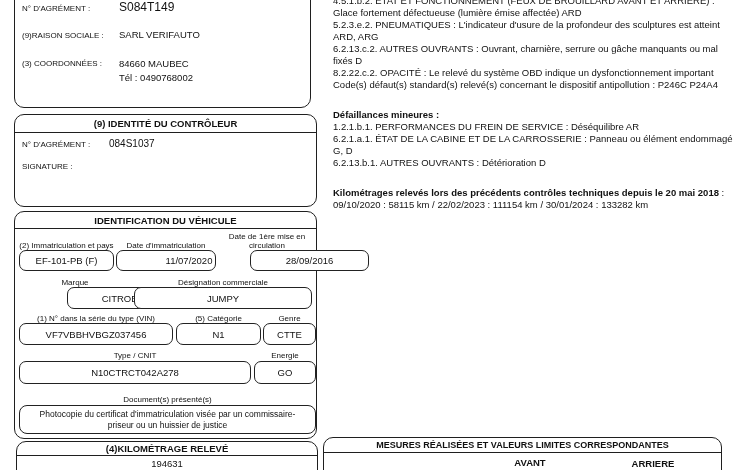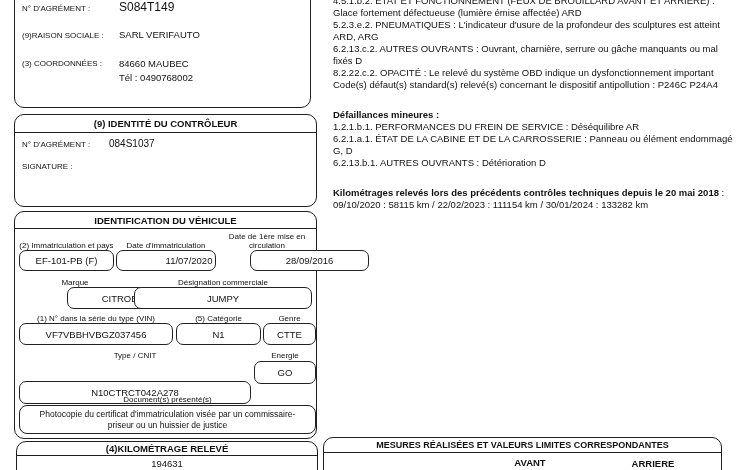--- a/index.html
+++ b/index.html
@@ -67,21 +67,21 @@
     <div class="clabel" style="left:161px;width:85px;top:102px;">(5) Catégorie internationale</div>
     <div class="clabel" style="left:248px;width:53px;top:102px;">Genre</div>
 
     <div class="vbox" style="left:4px;top:111px;width:154px;height:22px;">VF7VBBHVBGZ037456</div>
     <div class="vbox" style="left:161px;top:111px;width:85px;height:22px;">N1</div>
     <div class="vbox" style="left:248px;top:111px;width:53px;height:22px;">CTTE</div>
 
     <div class="clabel" style="left:4px;width:232px;top:139px;">Type / CNIT</div>
     <div class="clabel" style="left:239px;width:62px;top:139px;">Energie</div>
 
-    <div class="vbox" style="left:4px;top:149px;width:232px;height:23px;margin-top:20px;">N10CTRCT042A278</div>
+    <div class="vbox" style="left:4px;top:149px;width:232px;height:23px;">N10CTRCT042A278</div>
     <div class="vbox" style="left:239px;top:149px;width:62px;height:23px;">GO</div>
 
     <div class="clabel" style="left:4px;width:297px;top:183px;">Document(s) présenté(s)</div>
     <div class="vbox" style="left:4px;top:193px;width:297px;height:29px;font-size:8.5px;line-height:11px;padding:0 14px;border-radius:8px;">Photocopie du certificat d'immatriculation visée par un commissaire-priseur ou un huissier de justice</div>
   </div>
 
   <div class="box" style="left:16px;top:441px;width:302px;height:45px;">
     <div class="box-header" style="height:13px;">(4)KILOMÉTRAGE RELEVÉ</div>
     <div style="position:absolute;left:0;top:16px;width:100%;text-align:center;font-size:9.5px;">194631</div>
   </div>

